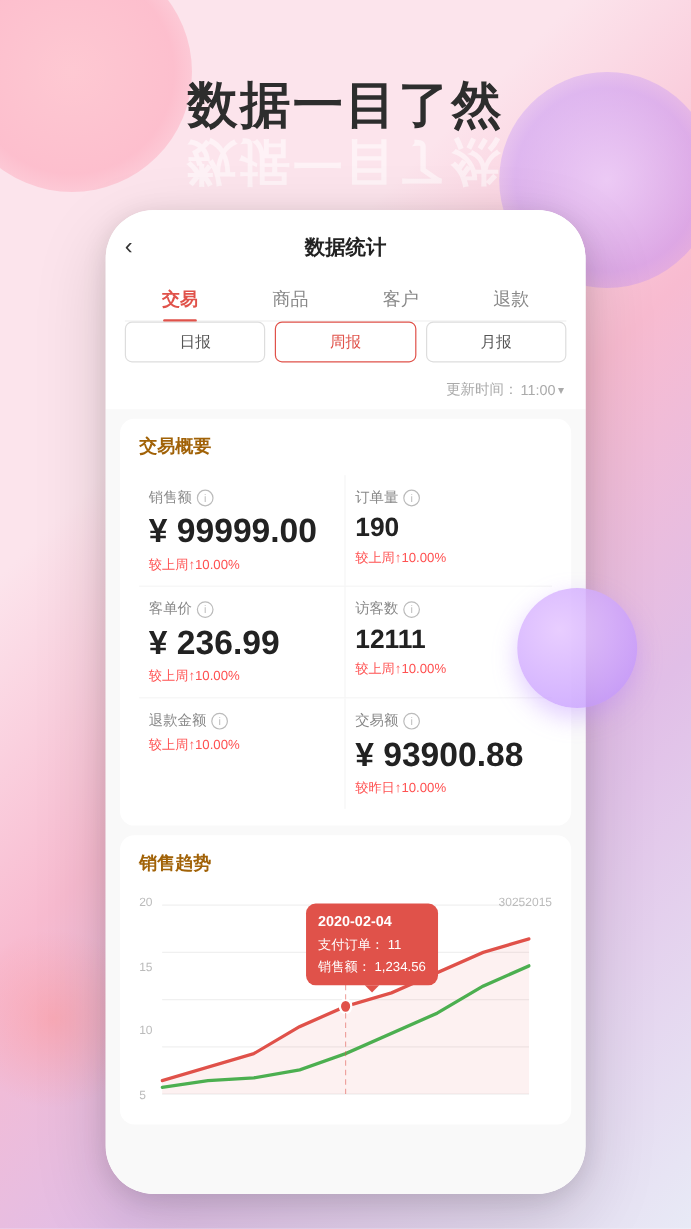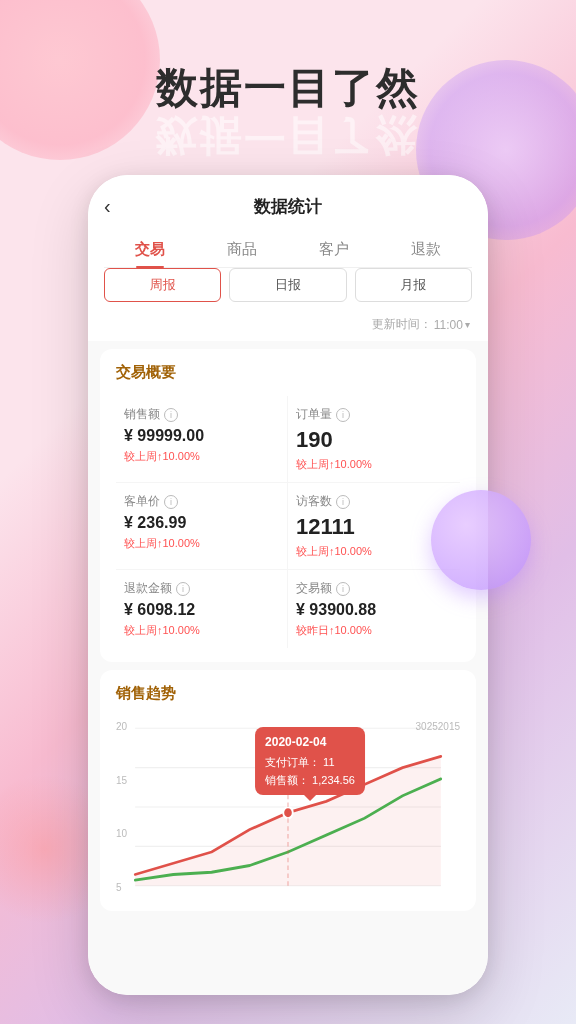--- a/index.html
+++ b/index.html
@@ -248,21 +248,21 @@
       height: 14px;
       border-radius: 50%;
       border: 1px solid #bbb;
       display: inline-flex;
       align-items: center;
       justify-content: center;
       font-size: 9px;
       color: #bbb;
     }
     .metric-value {
-      font-size: 16px;
+      font-size: 28px;
       font-weight: 700;
       color: #222;
       margin-bottom: 4px;
     }
     .metric-value.large {
       font-size: 22px;
     }
     .metric-change {
       font-size: 11px;
       color: #ff5252;
@@ -375,25 +375,25 @@
         </div>
         <div class="tab-item">
           <span>客户</span>
         </div>
         <div class="tab-item">
           <span>退款</span>
         </div>
       </div>
 
       <div class="period-row">
+        <button class="period-btn">
+          <span>日报</span>
+        </button>
         <button class="period-btn active">
           <span>周报</span>
-        </button>
-        <button class="period-btn">
-          <span>日报</span>
         </button>
         <button class="period-btn">
           <span>月报</span>
         </button>
       </div>
 
       <div class="update-row">
         <span>更新时间：</span>
         <span>11:00</span>
         <span class="chevron-down">▾</span>
@@ -440,21 +440,20 @@
             </div>
             <div class="metric-value large">12111</div>
             <div class="metric-change">较上周↑10.00%</div>
           </div>
 
           <div class="metric-item">
             <div class="metric-label">
               <span>退款金额</span>
               <span class="info-icon">i</span>
             </div>
-            <div class="metric-value">¥ 6098.12</div>
             <div class="metric-change">较上周↑10.00%</div>
           </div>
 
           <div class="metric-item">
             <div class="metric-label">
               <span>交易额</span>
               <span class="info-icon">i</span>
             </div>
             <div class="metric-value">¥ 93900.88</div>
             <div class="metric-change">较昨日↑10.00%</div>

